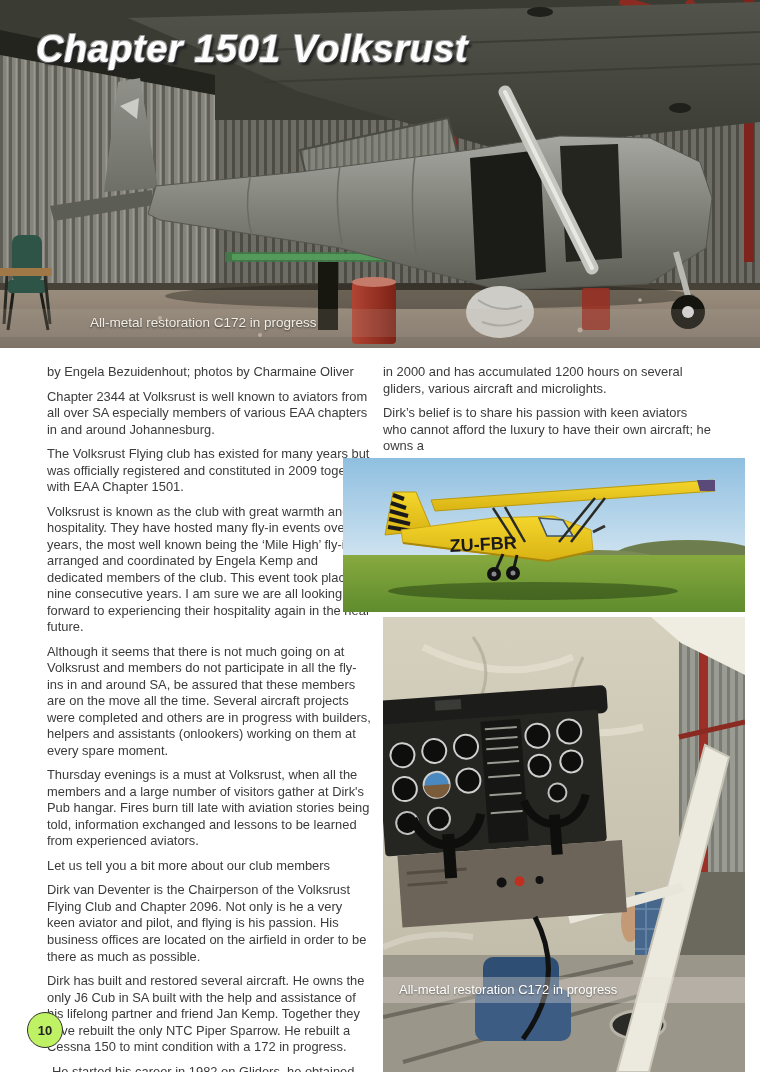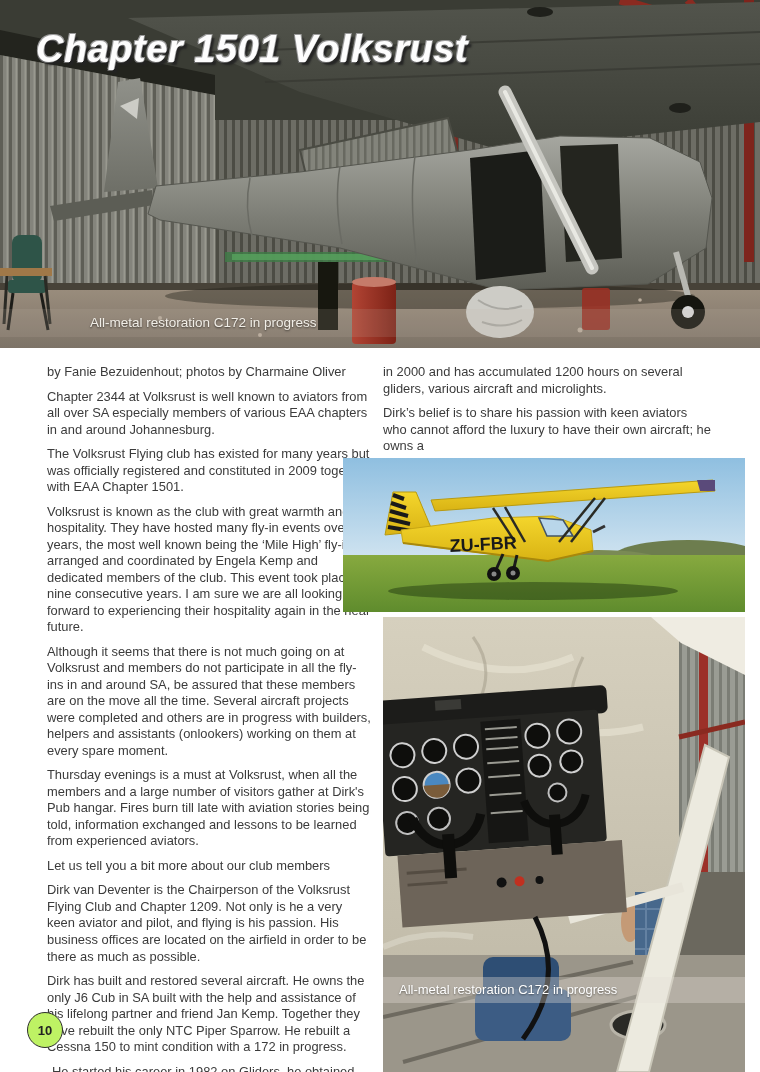--- a/index.html
+++ b/index.html
@@ -161,28 +161,28 @@
       <rect x="0" y="268" width="52" height="8" fill="#a07848"></rect>
       <line x1="7" y1="276" x2="4" y2="324" stroke="#2a2a24" stroke-width="3"></line>
       <line x1="45" y1="276" x2="50" y2="324" stroke="#2a2a24" stroke-width="3"></line>
     </svg>
     <h1 class="hero-title">Chapter 1501 Volksrust</h1>
     <div class="hero-caption-band"></div>
     <div class="hero-caption">All-metal restoration C172 in progress</div>
   </div>
 
   <div class="col col-left">
-    <p class="byline">by Fanie Bezuidenhout; photos by Charmaine Oliver</p>
+    <p class="byline">by Engela Bezuidenhout; photos by Charmaine Oliver</p>
     <p>Chapter 2344 at Volksrust is well known to aviators from all over SA especially members of various EAA chapters in and around Johannesburg.</p>
     <p>The Volksrust Flying club has existed for many years but was officially registered and constituted in 2009 together with EAA Chapter 1501.</p>
     <p>Volksrust is known as the club with great warmth and hospitality. They have hosted many fly-in events over the years, the most well known being the ‘Mile High’ fly-in arranged and coordinated by Engela Kemp and dedicated members of the club. This event took place for nine consecutive years. I am sure we are all looking forward to experiencing their hospitality again in the near future.</p>
     <p>Although it seems that there is not much going on at Volksrust and members do not participate in all the fly-ins in and around SA, be assured that these members are on the move all the time. Several aircraft projects were completed and others are in progress with builders, helpers and  assistants (onlookers) working on them at every spare moment.</p>
     <p>Thursday evenings is a must at Volksrust, when all the members and a large number of visitors gather at Dirk's Pub hangar. Fires burn till late with aviation stories being told, information exchanged and lessons to be learned from experienced aviators.</p>
     <p>Let us tell you a bit more about our club members</p>
-    <p>Dirk van Deventer is the Chairperson of the Volksrust Flying Club and Chapter 1209. Not only is he a very keen aviator and pilot, and flying is his passion. His business offices are located on the airfield in order to be there as much as possible.</p>
+    <p>Dirk van Deventer is the Chairperson of the Volksrust Flying Club and Chapter 2096. Not only is he a very keen aviator and pilot, and flying is his passion. His business offices are located on the airfield in order to be there as much as possible.</p>
     <p>Dirk has built and restored several aircraft. He owns the only J6 Cub in SA built with the help and assistance of his lifelong partner and friend Jan Kemp. Together they have rebuilt the only NTC Piper Sparrow. He rebuilt a Cessna 150 to mint condition with a 172 in progress.</p>
     <p class="indent">He started his career in 1982 on Gliders, he obtained his PPL</p>
   </div>
 
   <div class="col col-right">
     <p>in 2000 and has accumulated 1200 hours on several gliders, various aircraft and microlights.</p>
     <p>Dirk’s belief is to share his passion with keen aviators who cannot afford the luxury to have their own aircraft; he owns a</p>
   </div>
 
   <div class="j6">

